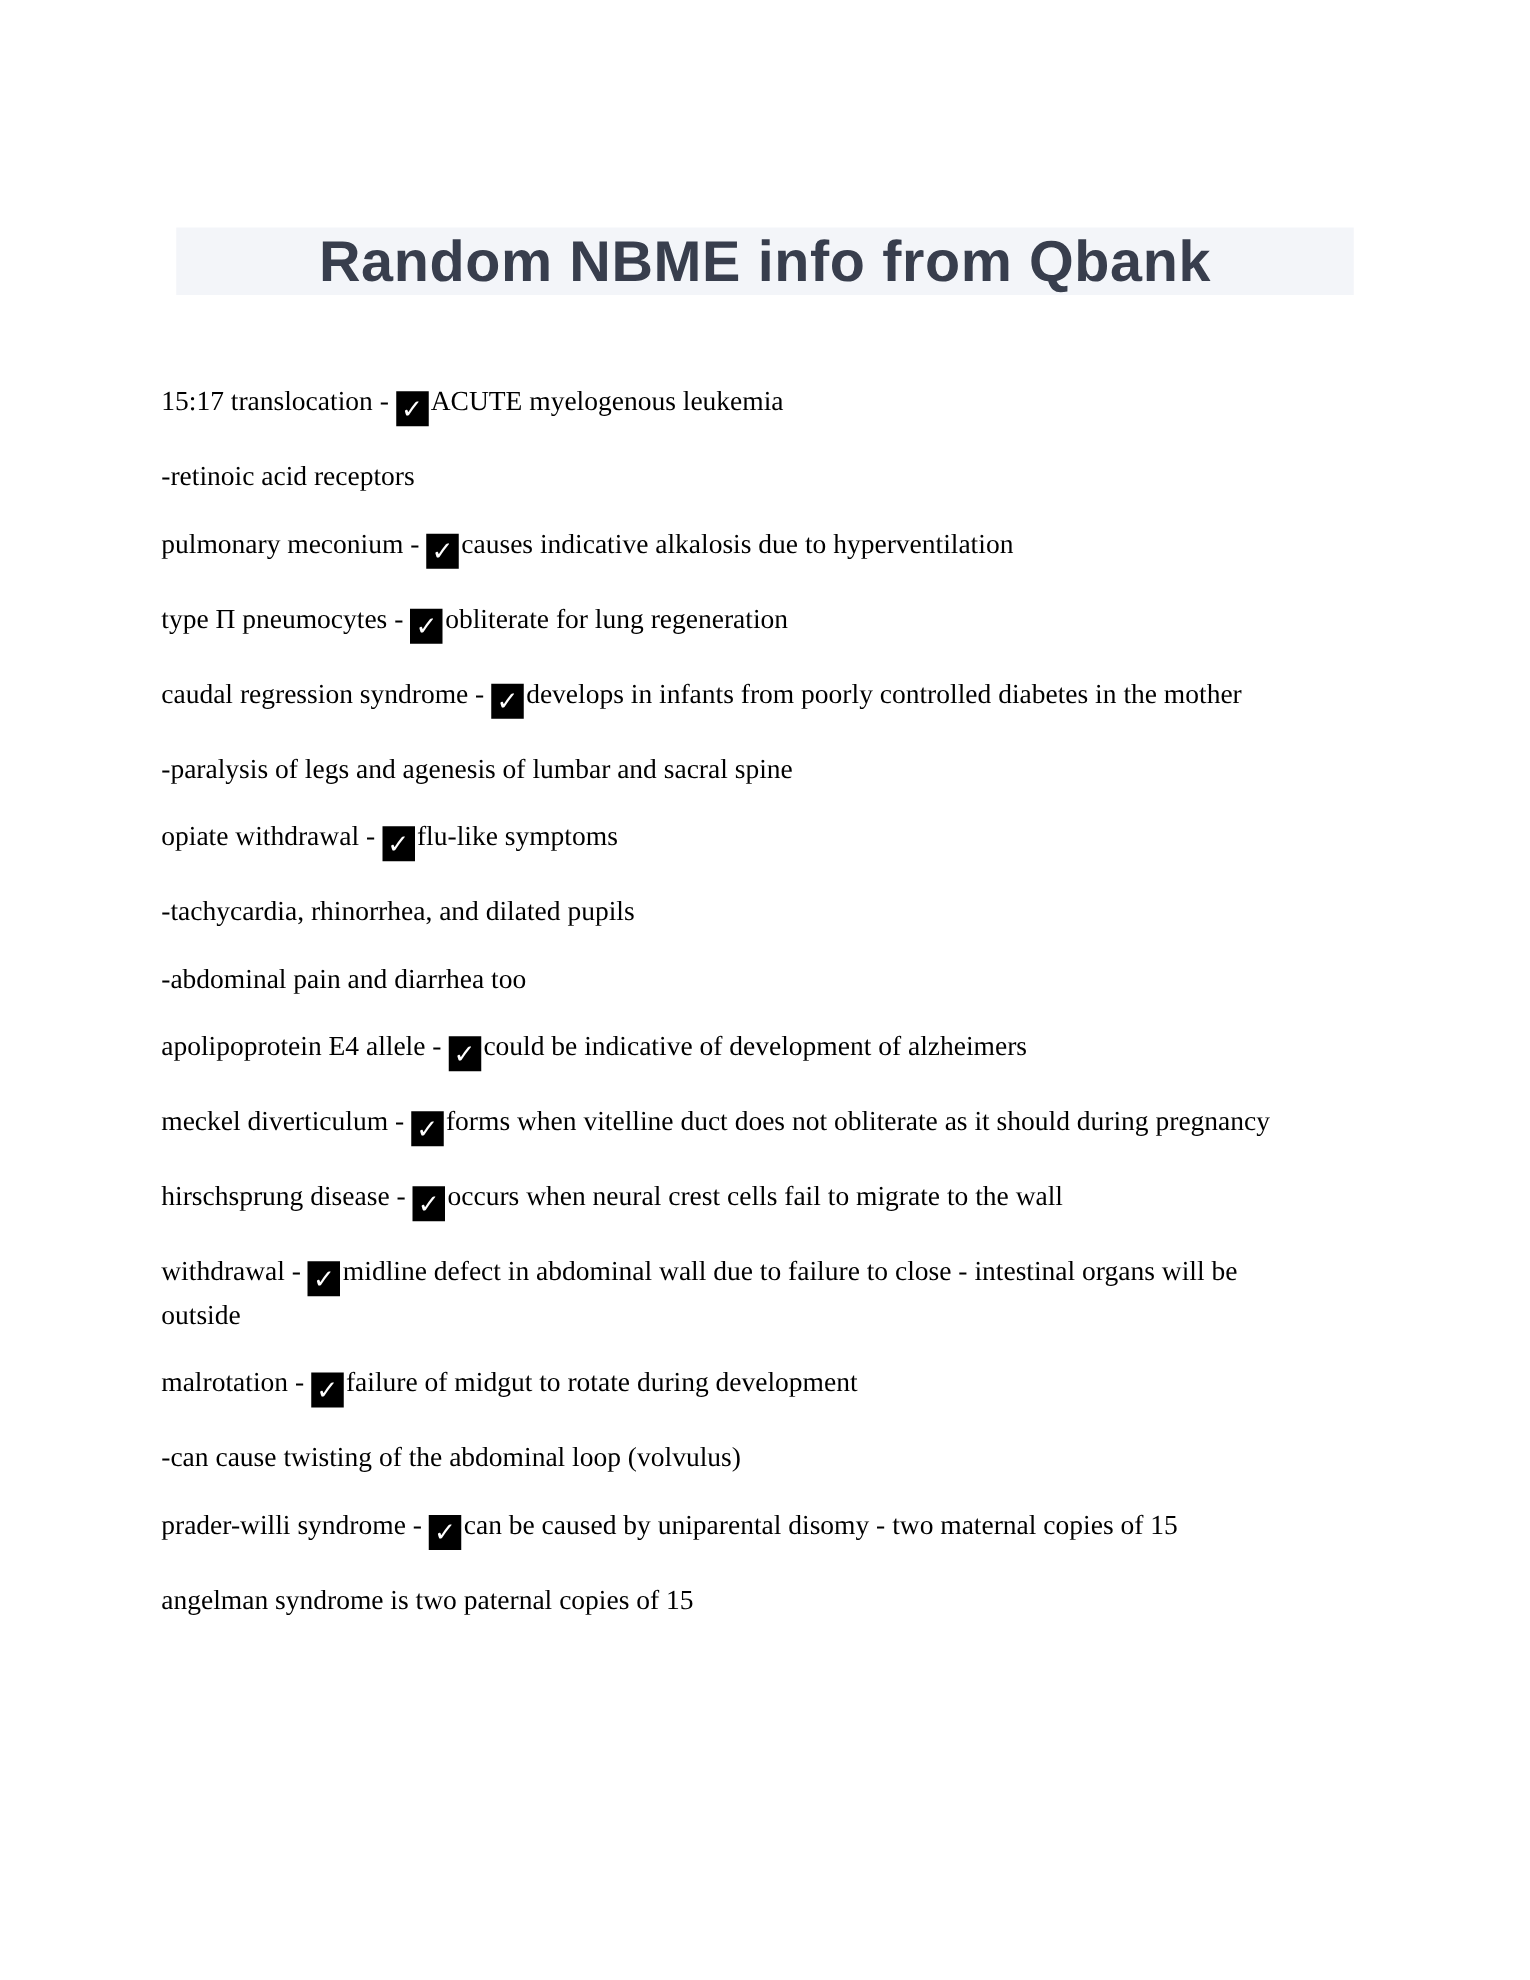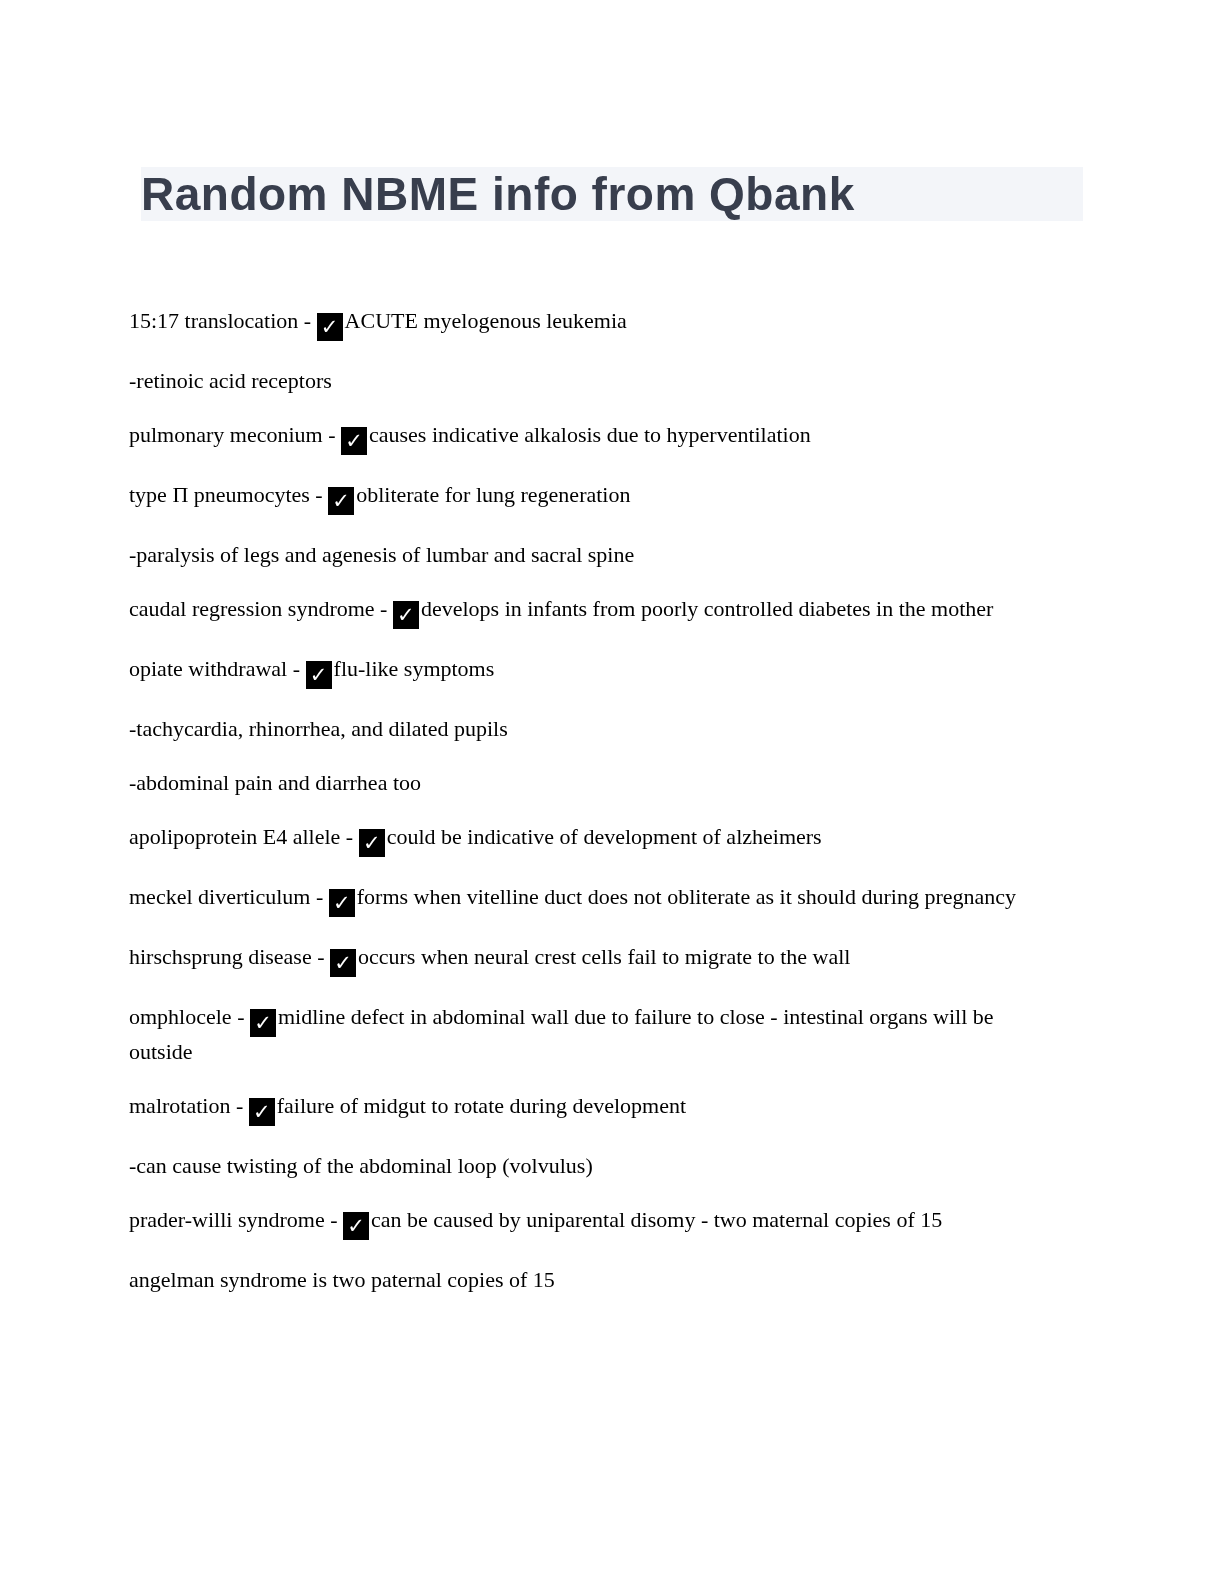--- a/index.html
+++ b/index.html
@@ -18,26 +18,27 @@
     width: 1224px;
     height: 1584px;
     position: relative;
     font-family: "Liberation Serif", serif;
     color: #000000;
     overflow: hidden;
   }
   .title-bar {
     position: absolute;
     left: 141px;
-    top: 167px;
+    top: 182px;
     width: 942px;
     height: 54px;
     background: var(--title-bar-bg);
     display: flex;
     align-items: center;
+    justify-content: center;
   }
   .page-title {
     margin: 0;
     font-family: "Liberation Sans", sans-serif;
     font-weight: bold;
     font-size: 46px;
     letter-spacing: 0.5px;
     line-height: 1;
     color: var(--title-color);
     white-space: nowrap;
@@ -74,26 +75,26 @@
 
 <div class="title-bar">
   <h1 class="page-title">Random NBME info from Qbank</h1>
 </div>
 
 <div class="content" id="entries-container">
     <p class="entry"><span>15:17 translocation - </span><span class="check">✓</span><span>ACUTE myelogenous leukemia</span></p>
     <p class="entry"><span>-retinoic acid receptors</span></p>
     <p class="entry"><span>pulmonary meconium - </span><span class="check">✓</span><span>causes indicative alkalosis due to hyperventilation</span></p>
     <p class="entry"><span>type Π pneumocytes - </span><span class="check">✓</span><span>obliterate for lung regeneration</span></p>
+    <p class="entry"><span>caudal regression syndrome - </span><span class="check">✓</span><span>develops in infants from poorly controlled diabetes in the mother</span></p>
     <p class="entry"><span>-paralysis of legs and agenesis of lumbar and sacral spine</span></p>
-    <p class="entry"><span>caudal regression syndrome - </span><span class="check">✓</span><span>develops in infants from poorly controlled diabetes in the mother</span></p>
     <p class="entry"><span>opiate withdrawal - </span><span class="check">✓</span><span>flu-like symptoms</span></p>
     <p class="entry"><span>-tachycardia, rhinorrhea, and dilated pupils</span></p>
     <p class="entry"><span>-abdominal pain and diarrhea too</span></p>
     <p class="entry"><span>apolipoprotein E4 allele - </span><span class="check">✓</span><span>could be indicative of development of alzheimers</span></p>
     <p class="entry"><span>meckel diverticulum - </span><span class="check">✓</span><span>forms when vitelline duct does not obliterate as it should during pregnancy</span></p>
     <p class="entry"><span>hirschsprung disease - </span><span class="check">✓</span><span>occurs when neural crest cells fail to migrate to the wall</span></p>
-    <p class="entry"><span>omphlocele - </span><span class="check">✓</span><span>midline defect in abdominal wall due to failure to close - intestinal organs will be outside</span></p>
+    <p class="entry"><span>withdrawal - </span><span class="check">✓</span><span>midline defect in abdominal wall due to failure to close - intestinal organs will be outside</span></p>
     <p class="entry"><span>malrotation - </span><span class="check">✓</span><span>failure of midgut to rotate during development</span></p>
     <p class="entry"><span>-can cause twisting of the abdominal loop (volvulus)</span></p>
     <p class="entry"><span>prader-willi syndrome - </span><span class="check">✓</span><span>can be caused by uniparental disomy - two maternal copies of 15</span></p>
     <p class="entry"><span>angelman syndrome is two paternal copies of 15</span></p>
   </div>
 
 </body></html>

